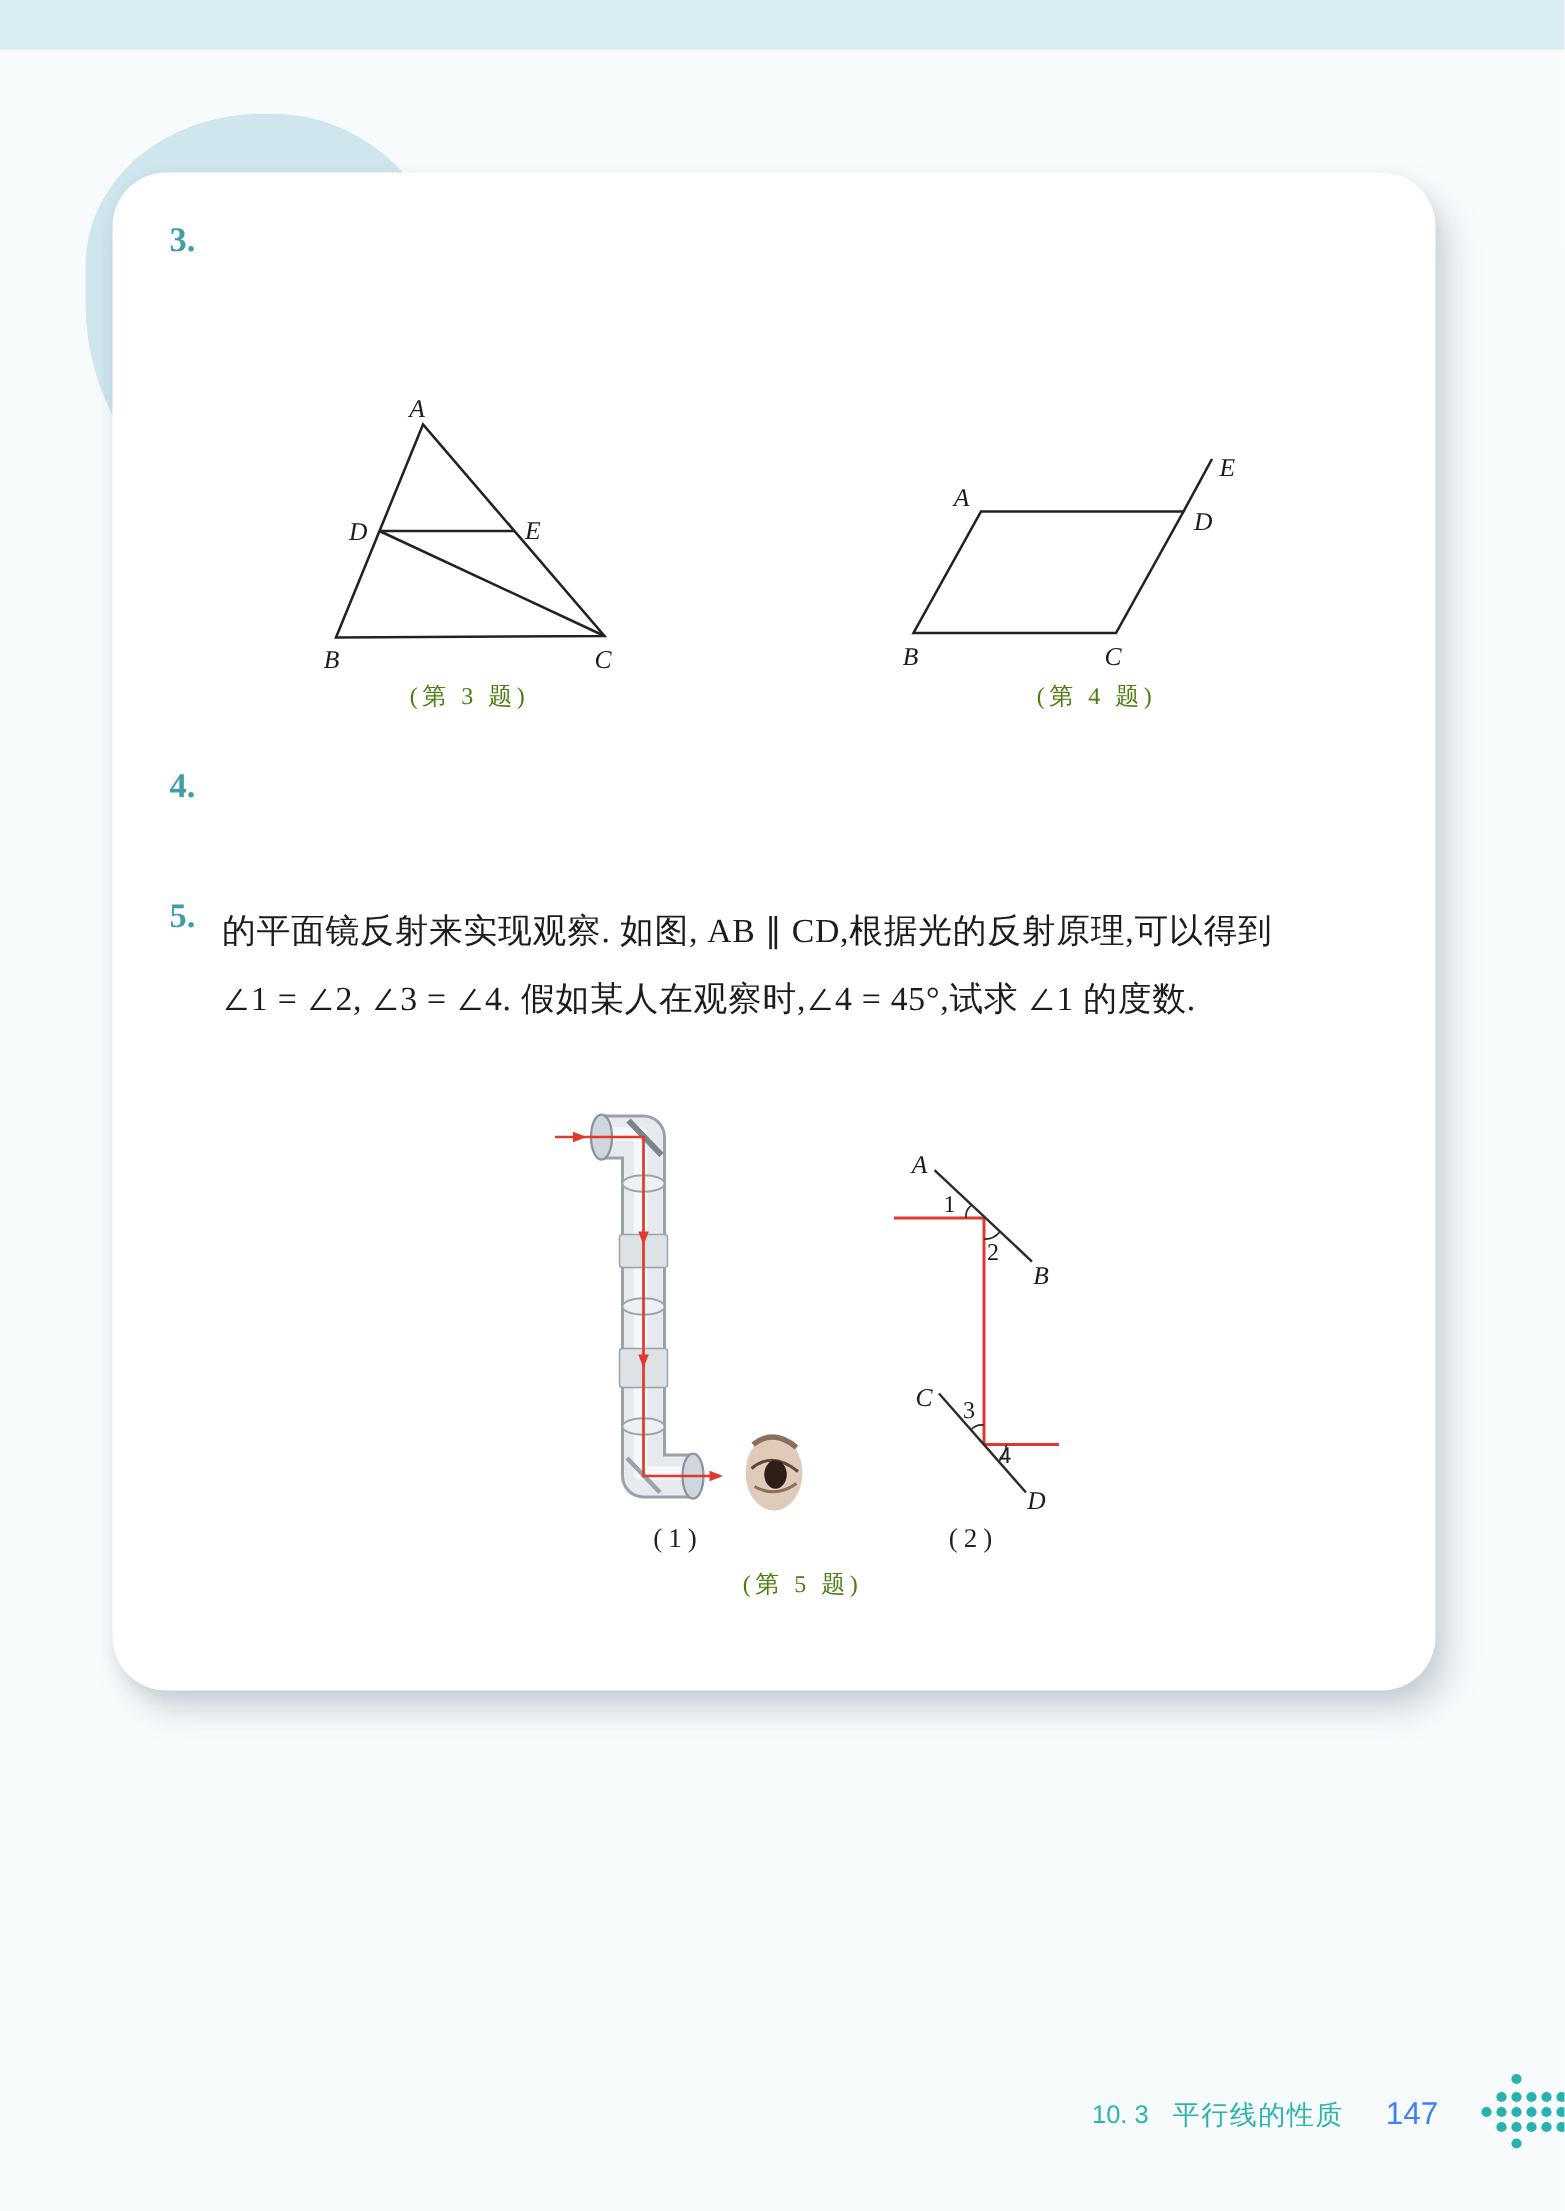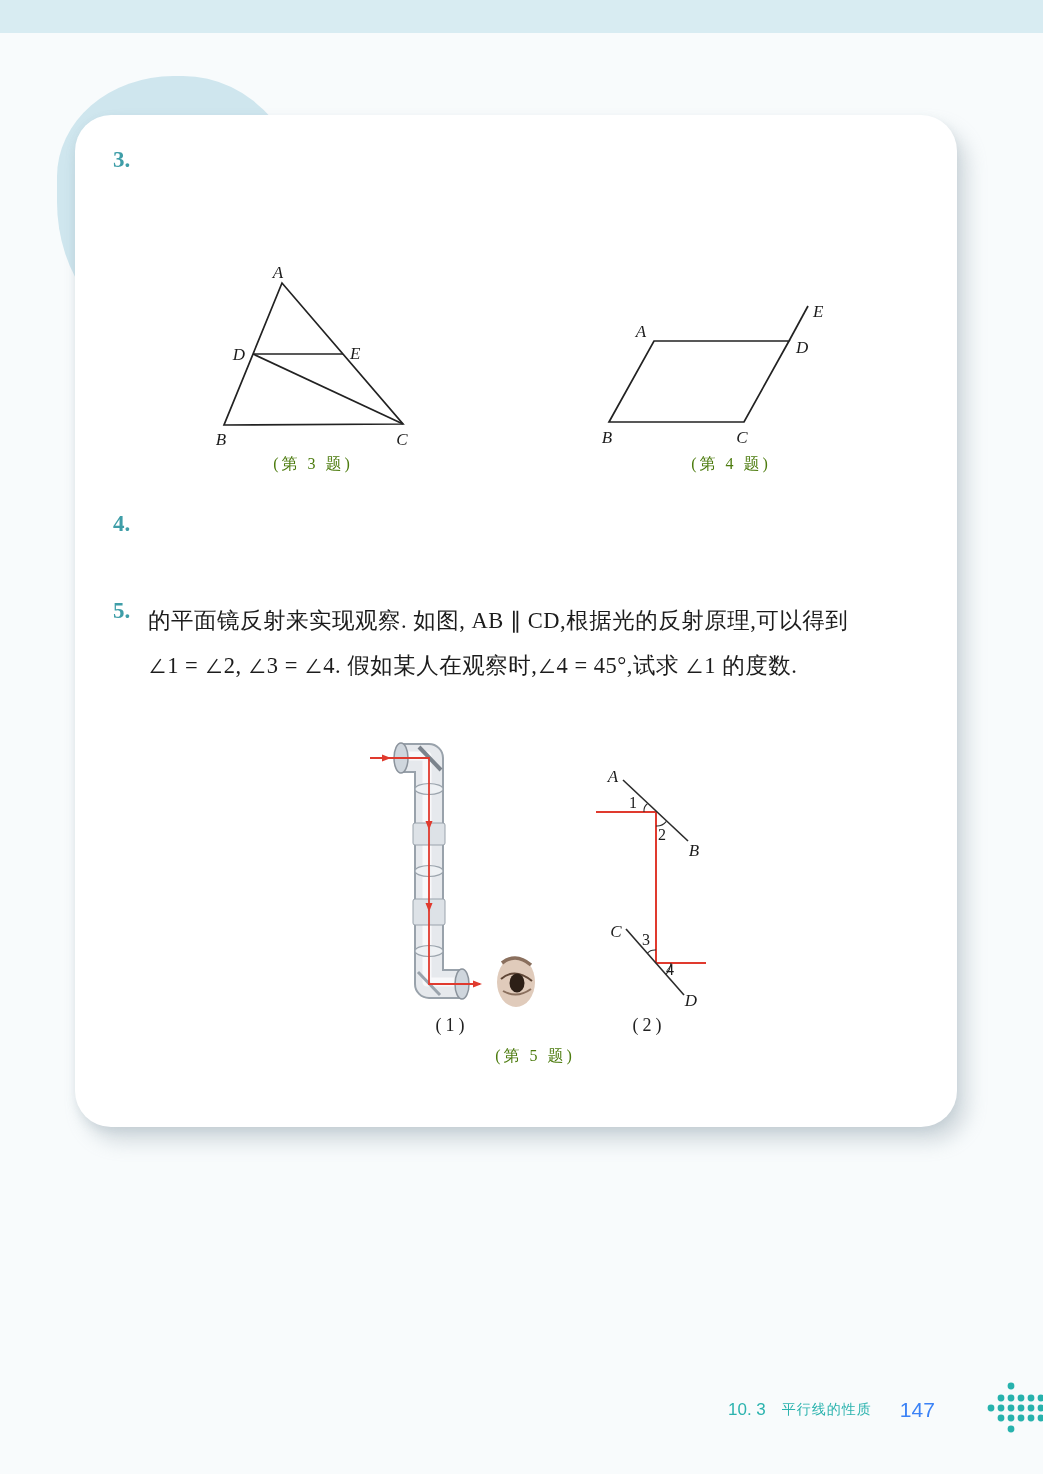--- a/index.html
+++ b/index.html
@@ -44,21 +44,21 @@
   svg text.vlabel { font-family:"Liberation Serif", serif; font-style:italic; font-size:17px; fill:#1c1c1c; }
   svg text.alabel { font-family:"Liberation Serif", serif; font-size:16px; fill:#1c1c1c; }
   .footer {
     position:absolute; left:728px; top:1394px; height:32px;
     display:flex; align-items:center; white-space:nowrap;
   }
   .footer .sec {
     font-family:"Liberation Sans", sans-serif; font-size:17px; color:#2bb3ae;
   }
   .footer .title {
-    font-family:"Liberation Sans", sans-serif; font-size:14px; color:#2bb3ae;
+    font-family:"Liberation Sans", sans-serif; font-size:18px; color:#2bb3ae;
     margin-left:16px; letter-spacing:1px;
   }
   .footer .pageno {
     font-family:Liberation Sans, sans-serif; font-size:21px; color:#3b82f6;
     margin-left:28px;
   }
 </style>
 </head>
 <body>
 

